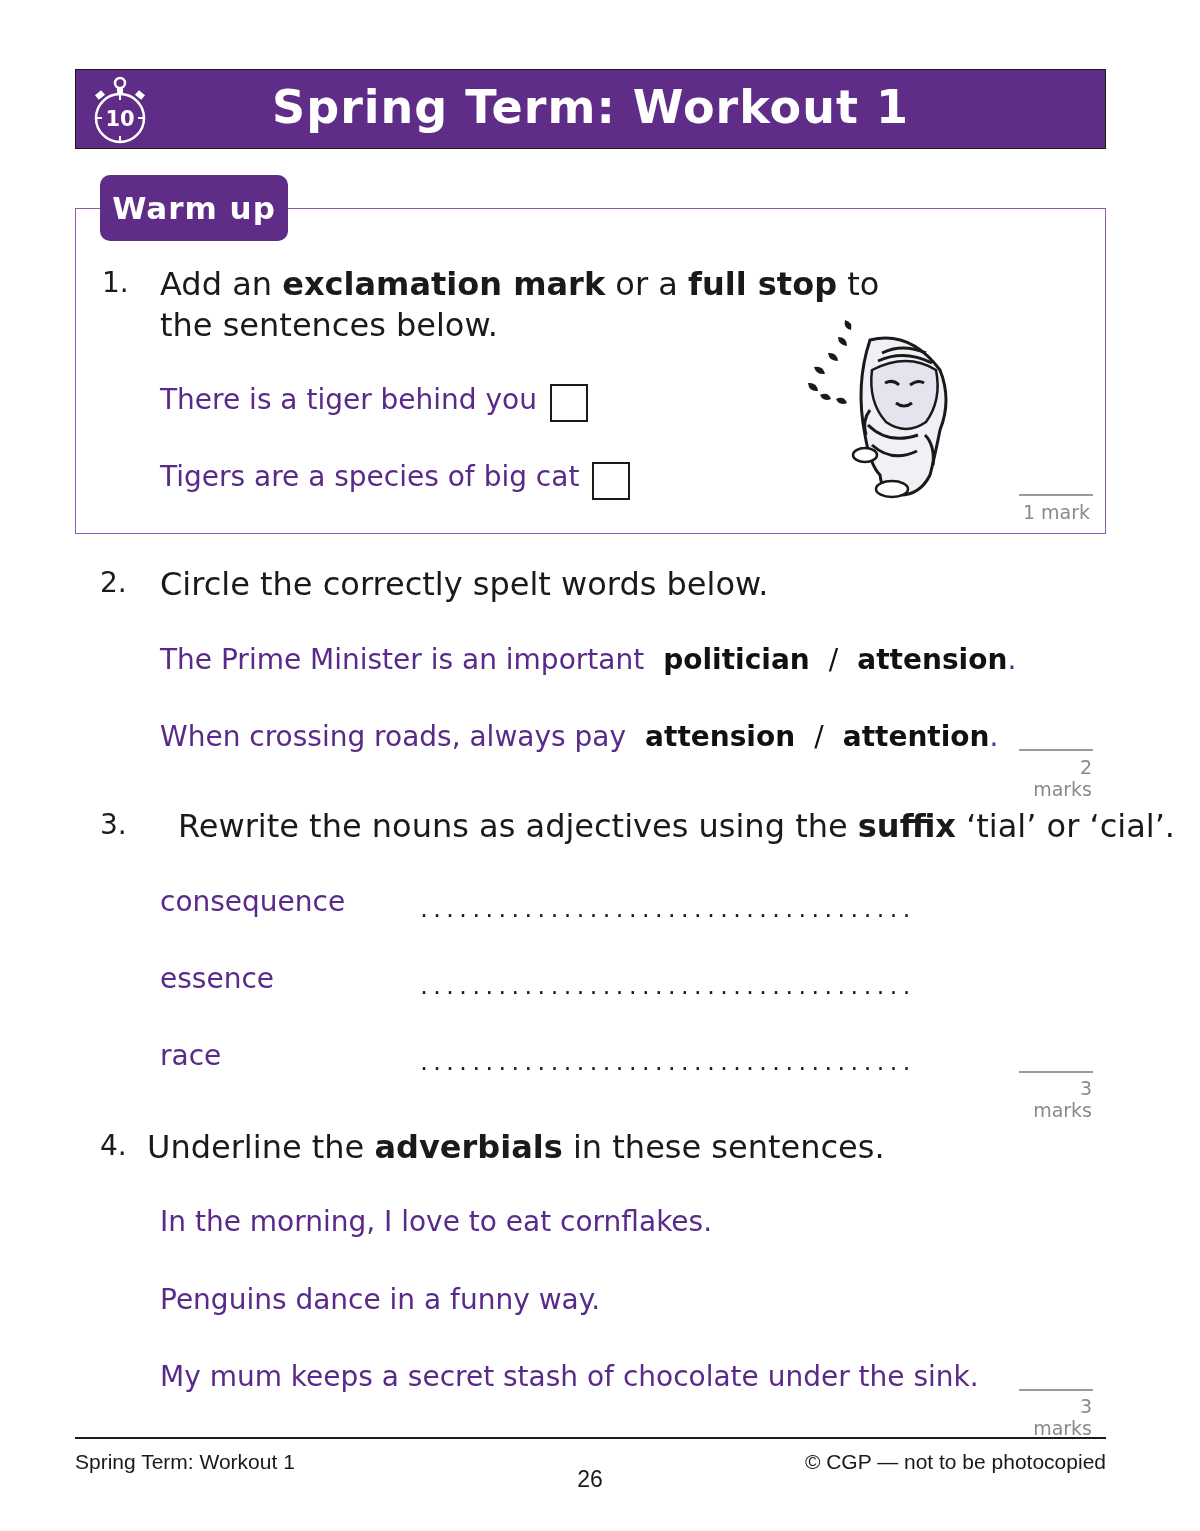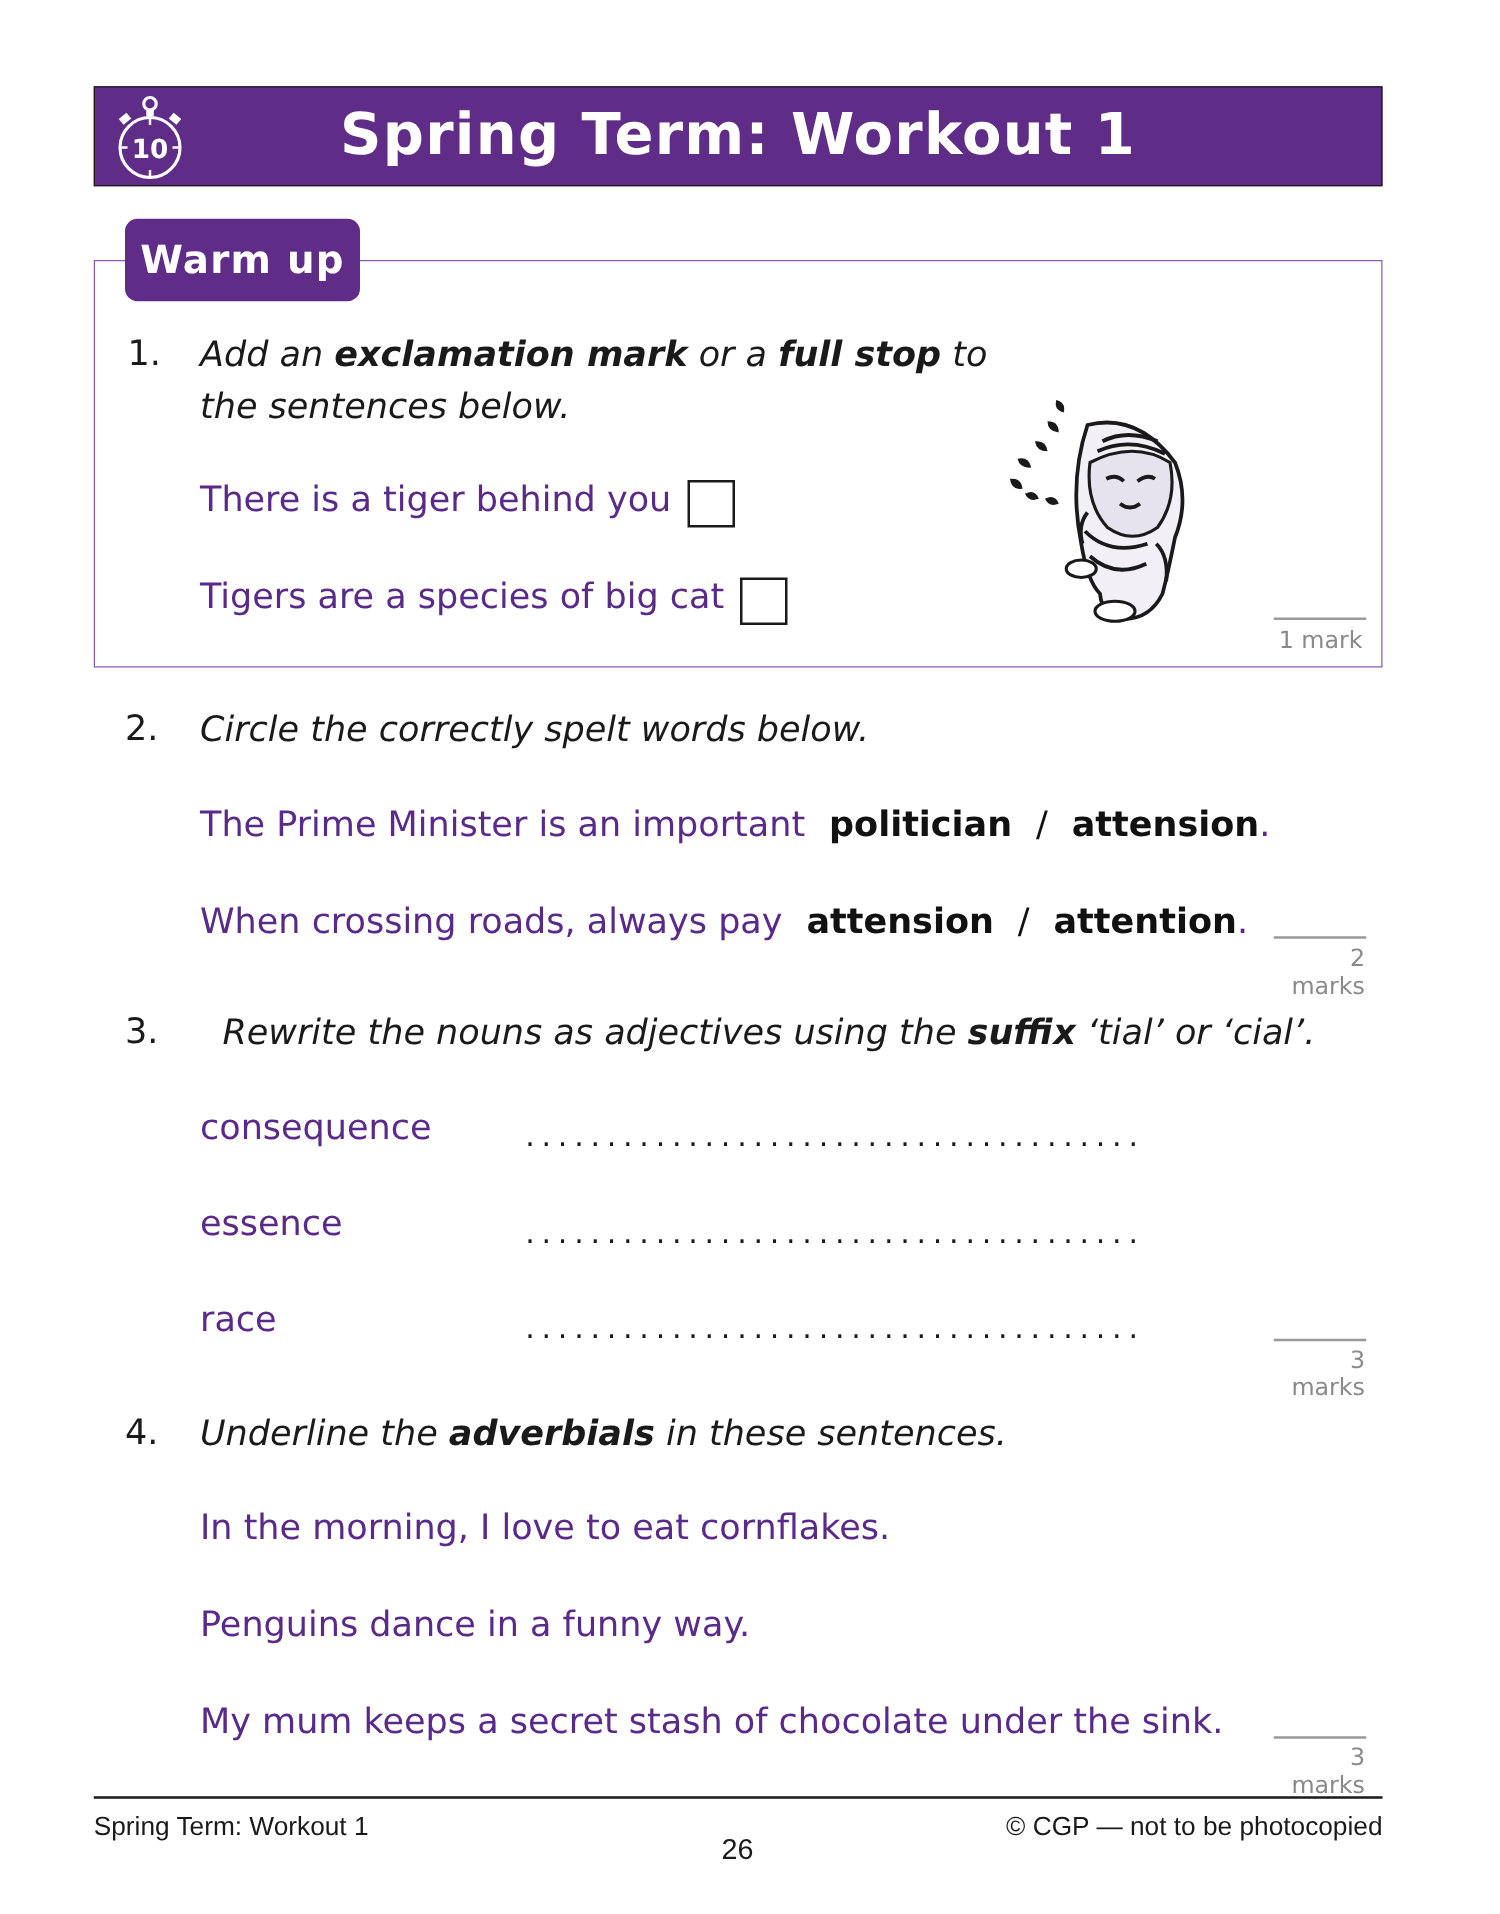--- a/index.html
+++ b/index.html
@@ -14,21 +14,21 @@
                   color:#ffffff; font-weight:bold; font-size:46px; letter-spacing:1px; }
   .timer { position:absolute; left:14px; top:4px; width:60px; height:70px; }
 
   
   .warm-box { left:75px; top:208px; width:1029px; height:324px; border:1.5px solid #8a5bb0; }
   .warm-tab { left:100px; top:175px; width:188px; height:66px; background:#5f2d88;
               border-radius:10px; color:#fff; font-weight:bold; font-size:31px;
               line-height:66px; text-align:center; letter-spacing:1px; }
 
   .qnum { font-size:28px; color:#1a1a1a; }
-  .qtext { font-size:28px; color:#1a1a1a; line-height:40px;font-style:italic; }
+  .qtext { font-size:32px; color:#1a1a1a; line-height:40px; }
   .qtext b { font-weight:bold; }
   .purple { color:#5a2a8a; font-size:28px; }
   .checkbox { width:38px; height:38px; border:2px solid #1a1a1a; box-sizing:border-box; background:#fff; }
   .bold-word { font-weight:bold; color:#111; font-size:28px; }
 
   .mark-line { width:74px; height:2px; background:#9a9a9a; }
   .mark-text { font-size:19px; color:#8a8a8a; width:74px; text-align:right; }
 
   .dots { font-size:20px; color:#1a1a1a; letter-spacing:1px; font-family:"DejaVu Sans Mono", monospace; }
 
@@ -130,21 +130,21 @@
 <div class="abs dots" style="left:418px; top:898px;">......................................</div>
 <div class="abs purple" style="left:160px; top:962px;">essence</div>
 <div class="abs dots" style="left:418px; top:975px;">......................................</div>
 <div class="abs purple" style="left:160px; top:1039px;">race</div>
 <div class="abs dots" style="left:418px; top:1051px;">......................................</div>
 
 <div class="abs mark-line" style="left:1019px; top:1071px;"></div>
 <div class="abs mark-text" style="left:1018px; top:1077px;">3 marks</div>
 
 <div class="abs qnum" style="left:100px; top:1129px;">4.</div>
-<div class="abs qtext" style="left:160px; top:1127px; white-space:nowrap;text-align:right;">
+<div class="abs qtext" style="left:147px; top:1127px; white-space:nowrap;text-align:right;">
   <span>Underline the </span><b>adverbials</b><span> in these sentences.</span>
 </div>
 
 <div class="abs purple" style="left:160px; top:1205px;">In the morning, I love to eat cornflakes.</div>
 <div class="abs purple" style="left:160px; top:1283px;">Penguins dance in a funny way.</div>
 <div class="abs purple" style="left:160px; top:1360px;">My mum keeps a secret stash of chocolate under the sink.</div>
 
 <div class="abs mark-line" style="left:1019px; top:1389px;"></div>
 <div class="abs mark-text" style="left:1018px; top:1395px;">3 marks</div>
 

